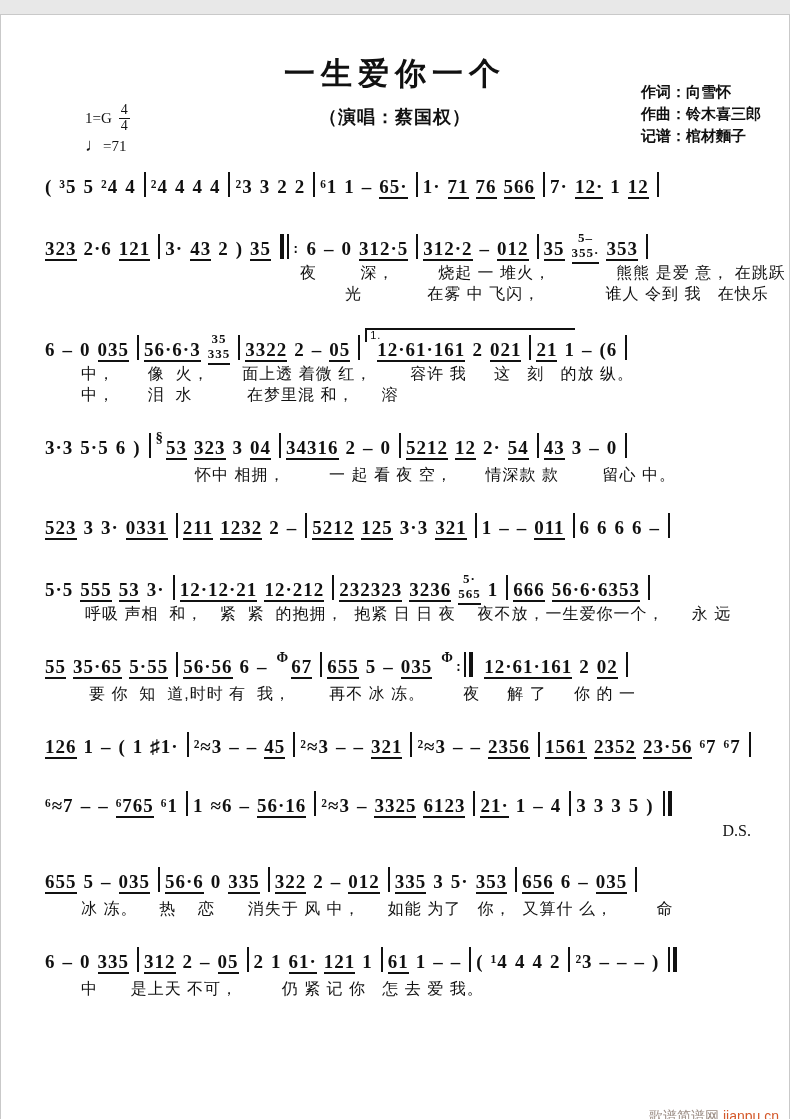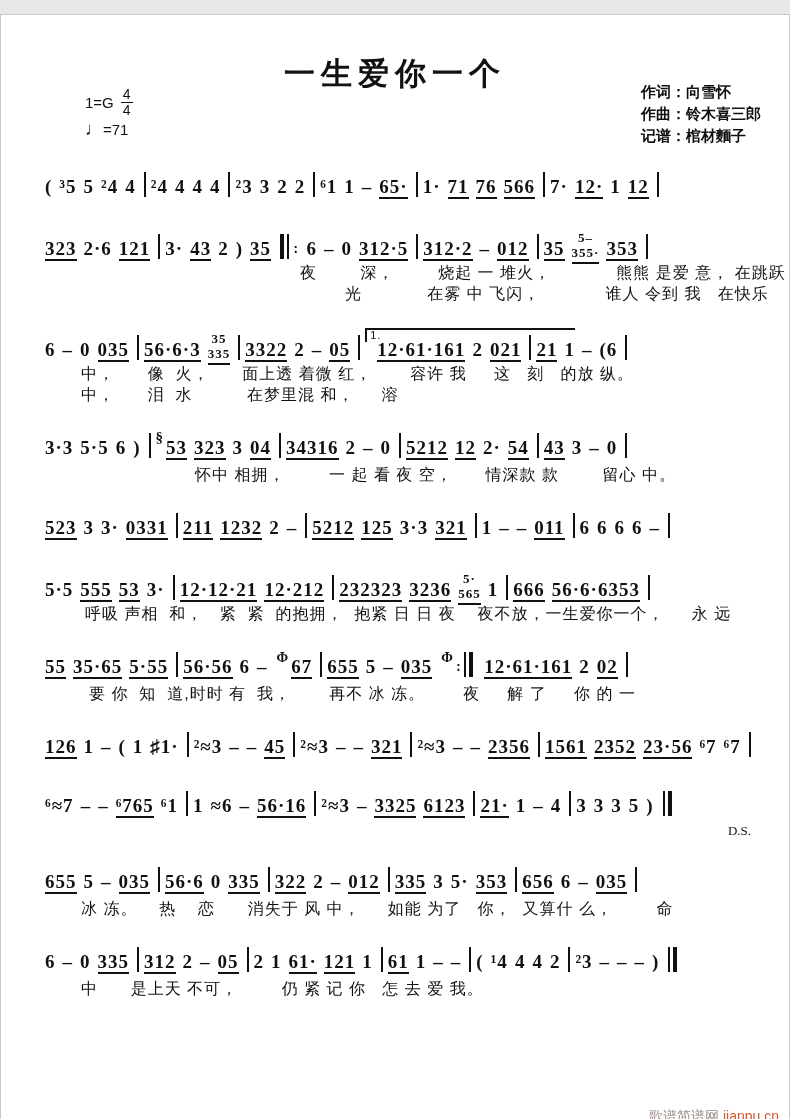--- a/index.html
+++ b/index.html
@@ -19,22 +19,22 @@
   .title{
     position:absolute;top:38px;left:0;right:0;
     text-align:center;
     font-family:"Liberation Serif","DejaVu Serif",serif;
     font-weight:900;font-size:31px;letter-spacing:6px;
   }
   .subtitle{
     position:absolute;top:90px;left:0;right:0;
     text-align:center;font-weight:700;font-size:18px;letter-spacing:1px;
   }
-  .keyblock{position:absolute;top:72px;left:84px;font-size:15px;font-weight:400;
-    font-family:Liberation Sans, sans-serif;}
+  .keyblock{position:absolute;top:88px;left:84px;font-size:15px;font-weight:400;
+    font-family:Liberation Serif, serif;}
   .keyrow{display:flex;align-items:center;gap:7px;}
   .meter{display:inline-flex;flex-direction:column;align-items:center;font-size:14px;line-height:1.05;}
   .meter .den{border-top:1px solid #111;padding:0 2px;}
   .meter .num{padding:0 2px;}
   .temporow{margin-top:2px;font-size:15px;}
   .temporow .qnote{font-size:18px;}
   .credits{position:absolute;top:66px;right:28px;text-align:left;
     font-weight:700;font-size:15px;line-height:1.45;}
   
   .score{padding:0 26px 0 44px;}
@@ -64,33 +64,34 @@
     font-size:11px;font-weight:400;padding-left:3px;
     font-family:"Liberation Sans",sans-serif;}
   .stack{display:inline-block;vertical-align:-2px;text-align:center;
     font-size:13px;line-height:1.15;margin-right:7px;}
   .stack span{display:block;}
   .lyrics-row{
     white-space:pre;
     font-size:16px;line-height:21px;
     letter-spacing:1px;
   }
-  .tail-row{text-align:right;padding-right:12px;font-size:13px;
+  .tail-row{text-align:right;padding-right:12px;font-size:16px;
     font-family:"Liberation Serif","DejaVu Serif",serif;line-height:17px;}
   
   .watermark{position:absolute;right:10px;bottom:6px;font-size:14px;}
   .wm-name{color:#9a8c84;}
   .wm-url{color:#d4582a;}
 </style>
 </head>
 <body>
 
 <div class="page">
   <div class="header">
     <div class="title">一生爱你一个</div>
+    <div class="subtitle">（演唱：蔡国权）</div>
     <div class="keyblock">
       <div class="keyrow">
         <span>1=G</span>
         <span class="meter">
           <span class="num">4</span>
           <span class="den">4</span>
         </span>
       </div>
       <div class="temporow">
         <span class="qnote">♩</span><span>=71</span>

